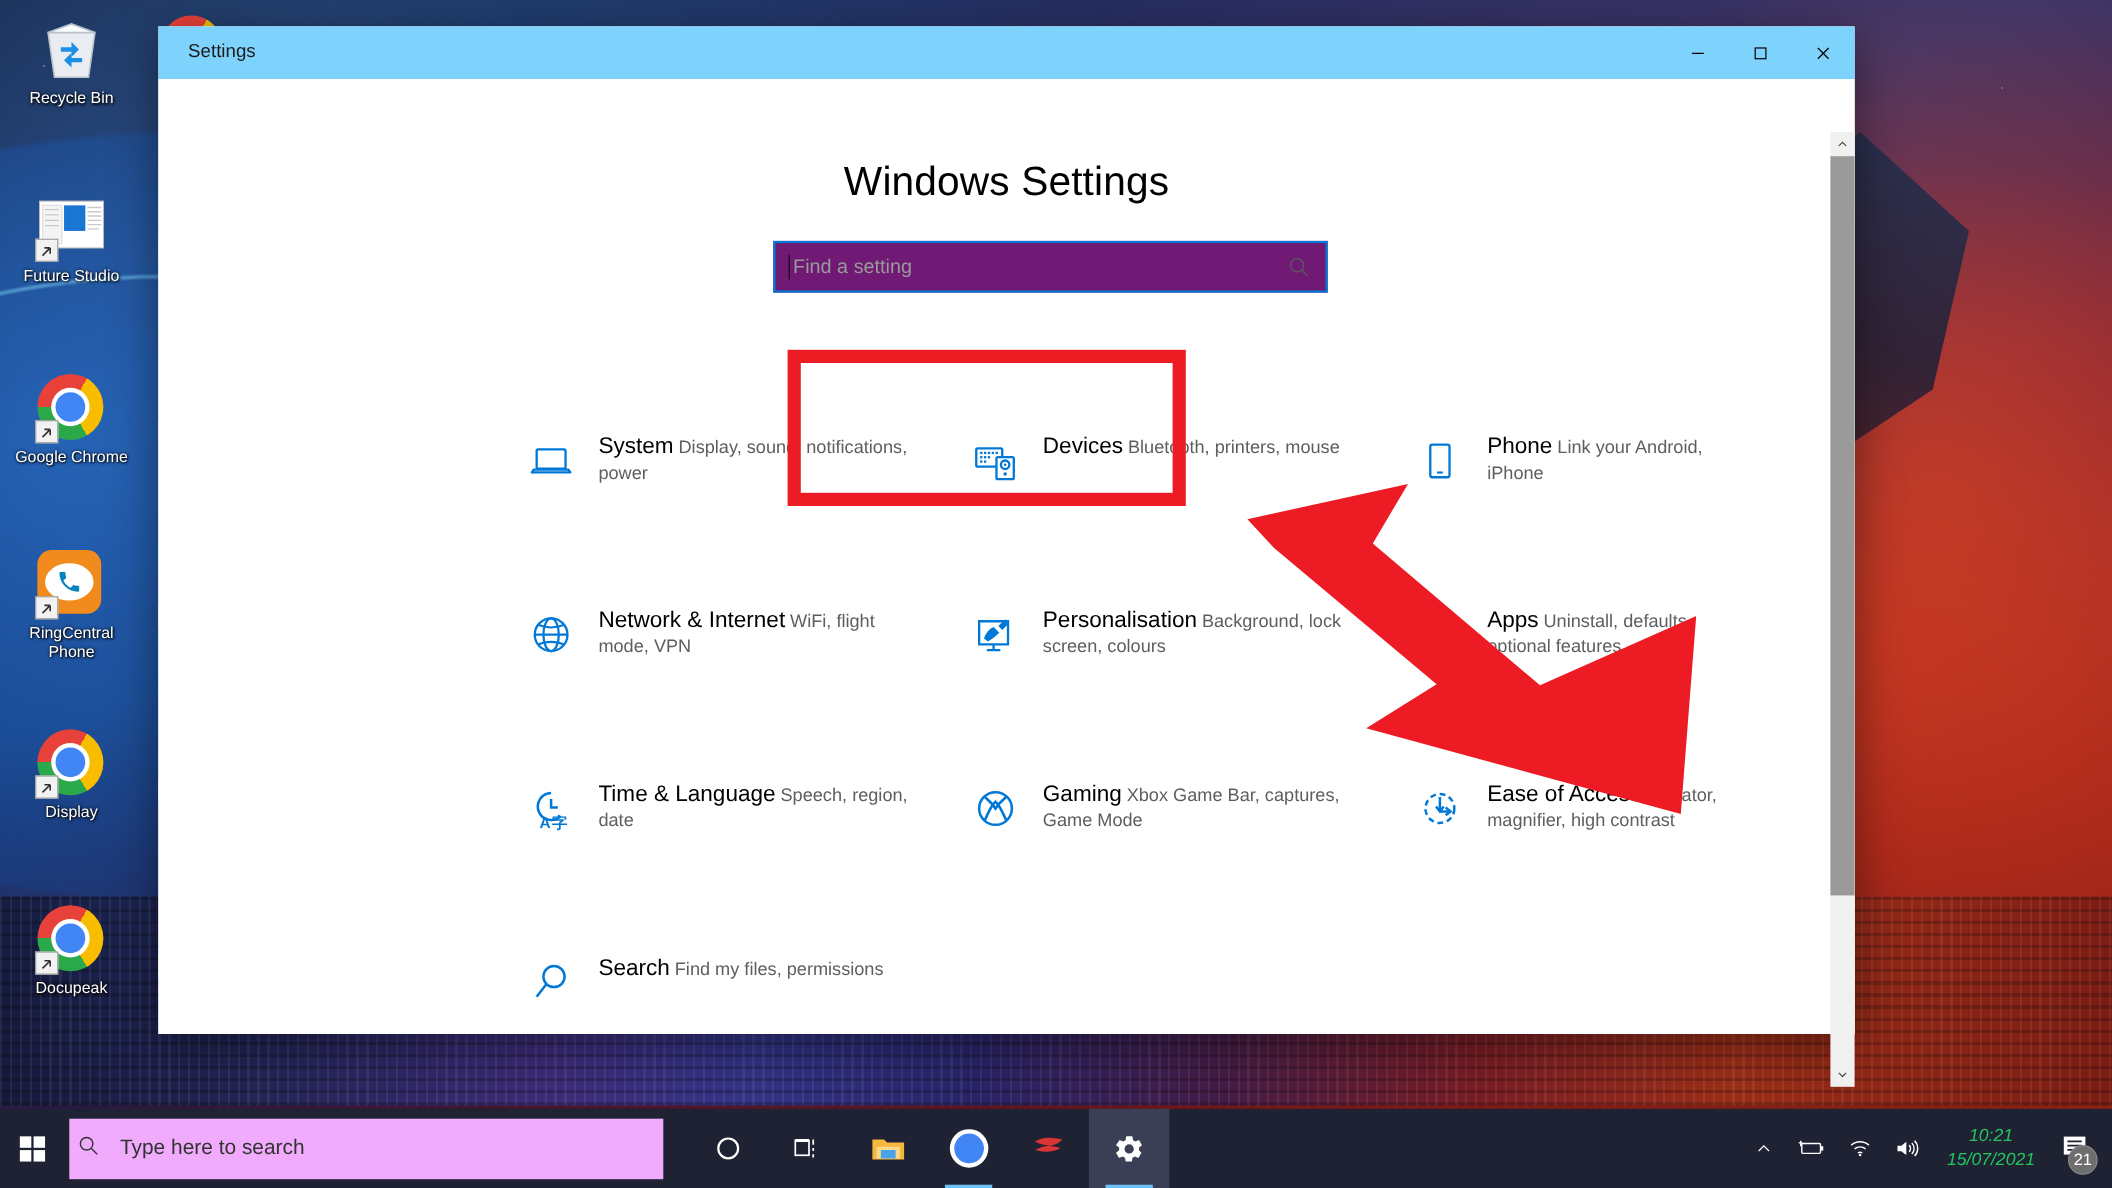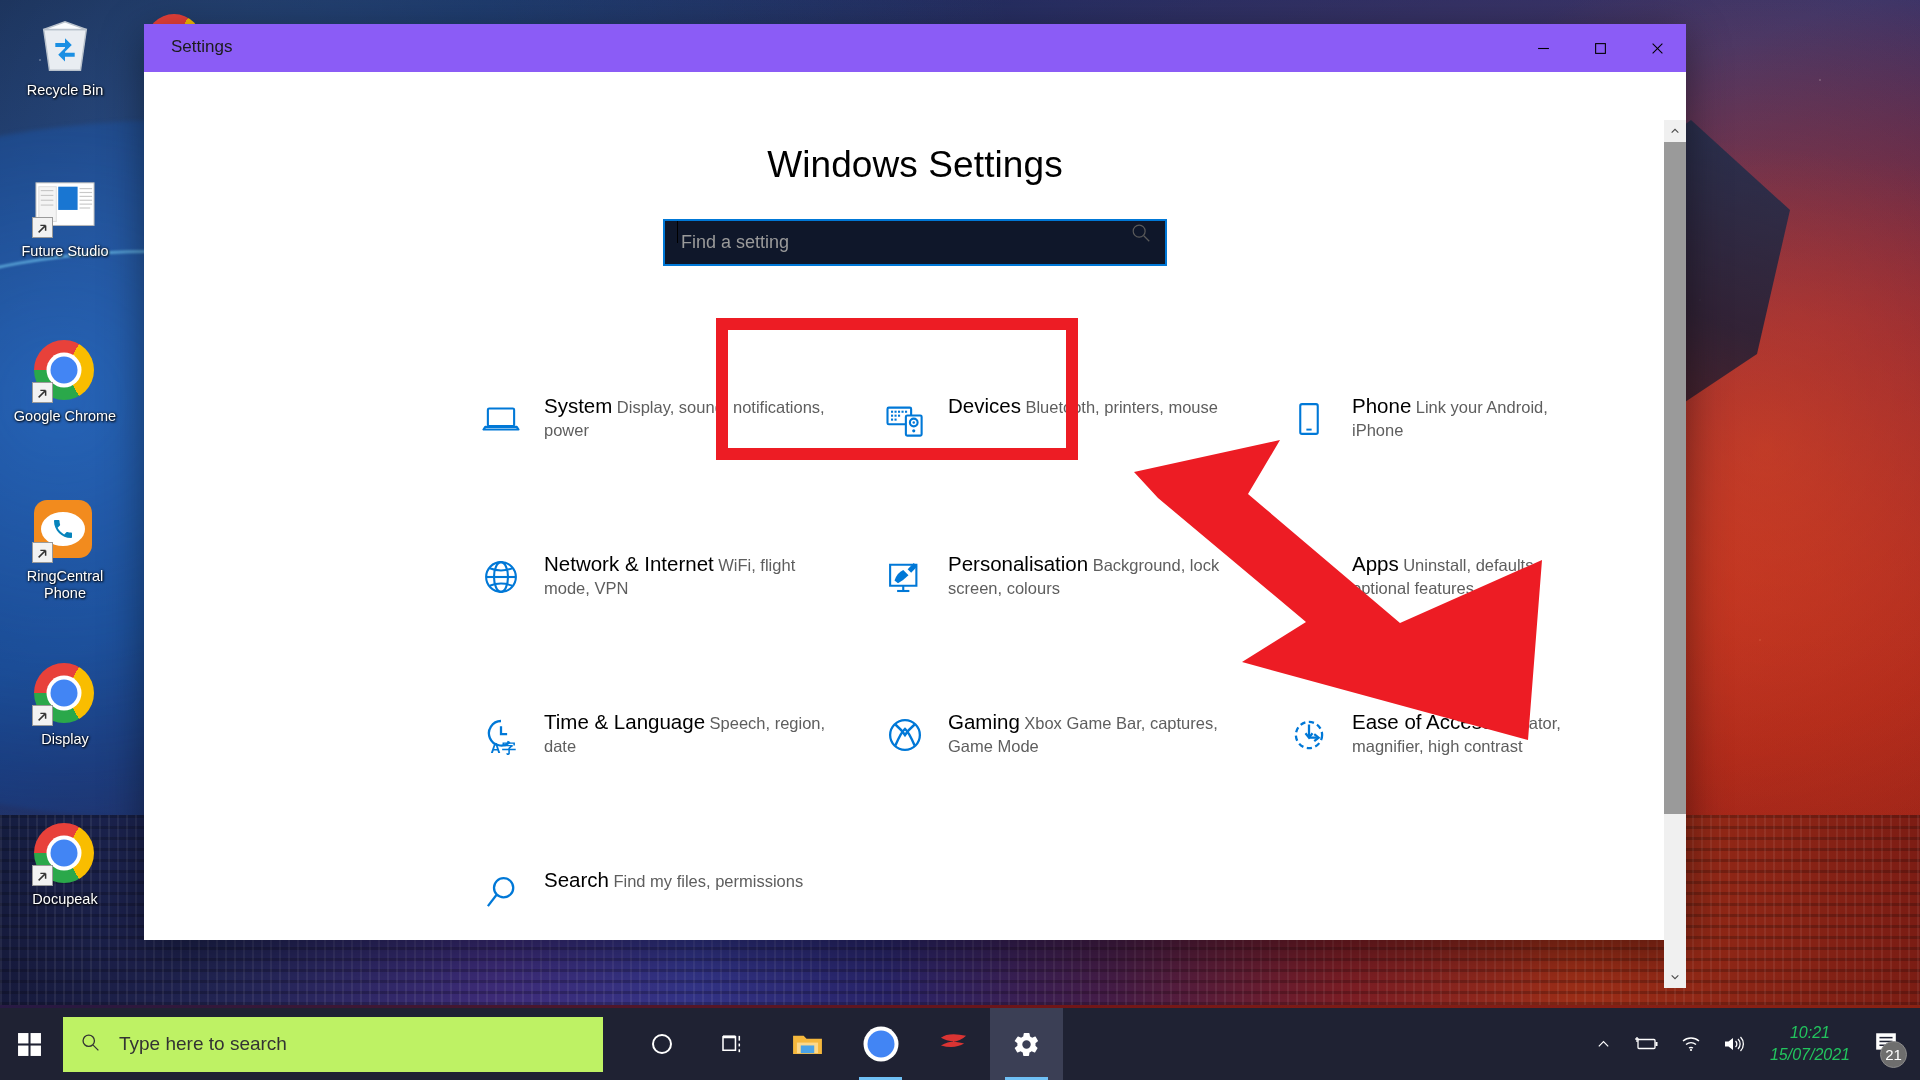--- a/index.html
+++ b/index.html
@@ -119,21 +119,21 @@
   .blackbox { width:58px;height:52px;background:#111; border:1px solid #333;}
   .pdficon { width:46px;height:56px;background:#fff;border:1px solid #bbb;position:relative;}
   .pdficon:after{content:"P";position:absolute;left:0;right:0;bottom:6px;text-align:center;
                  color:#c0392b;font-weight:bold;font-size:20px;}
 
   
   #settings-window {
     position:absolute; left:144px; top:24px; width:1542px; height:916px;
     background:#fff; box-shadow: 0 10px 40px rgba(0,0,0,.45);
   }
-  #titlebar { height:48px; position:relative; background:#8b5cf6; }
+  #titlebar { height:48px; position:relative; background:#7dd3fc; }
   #titlebar .title {
     position:absolute; left:27px; top:13px;
     font-size:17px; color:#1b1b1b;
   }
   .wbtns { position:absolute; right:0; top:0; display:flex; height:48px; }
   .wbtn {
     width:57px; height:48px; display:flex; align-items:center; justify-content:center;
     cursor:default;
   }
   .wbtn svg { width:13px; height:13px; }
@@ -143,22 +143,22 @@
   #page-title {
     text-align:center; font-size:37px; font-weight:300; color:#000;
     letter-spacing:.1px; padding-top:72px;
   }
 
   
   #search-wrap {
     width:504px; margin:33px auto 0; position:relative;
   }
   #search-box {
-    width:100%; height:47px; border:2px solid #0078d7; background:#0f172a;
-    display:flex; padding:0 12px;
+    width:100%; height:47px; border:2px solid #0078d7; background:#701a75;
+    display:flex; align-items:center; padding:0 12px;margin-left:40px;
   }
   #search-caret {
     width:1px; height:22px; background:#000; margin-right:3px;
   }
   #search-input {
     border:0; outline:0; flex:1; font-size:18px; font-weight:300;
     color:#9a9a9a; font-family:"Liberation Sans", sans-serif; background:transparent;
   }
   #search-input::placeholder { color:#9a9a9a; opacity:1; }
   #search-icon-btn {
@@ -214,22 +214,22 @@
 
   
   #taskbar {
     position:absolute; left:0; bottom:0; width:1920px; height:72px;
     background:#1f2233; display:flex; align-items:center;
   }
   #start-btn {
     width:58px; height:72px; display:flex; align-items:center; justify-content:center;
   }
   #tb-search {
-    width:540px; height:55px; background:#bef264; display:flex; align-items:center;
-    padding-left:17px; gap:18px; margin-left:5px;
+    width:540px; height:55px; background:#f0abfc; display:flex; align-items:center;
+    padding-left:7px; gap:18px; margin-left:5px;
   }
   #tb-search .ph { font-size:19px; color:#333; font-weight:300; }
   #tb-icons { display:flex; align-items:center; margin-left:22px; gap:0; }
   .tbicon {
     width:73px; height:72px; display:flex; align-items:center; justify-content:center;
     position:relative;
   }
   .tbicon.active { background:#3b3f55; }
   .tbicon .underline {
     position:absolute; bottom:0; left:15px; right:15px; height:3px; background:#6fc0f5;

